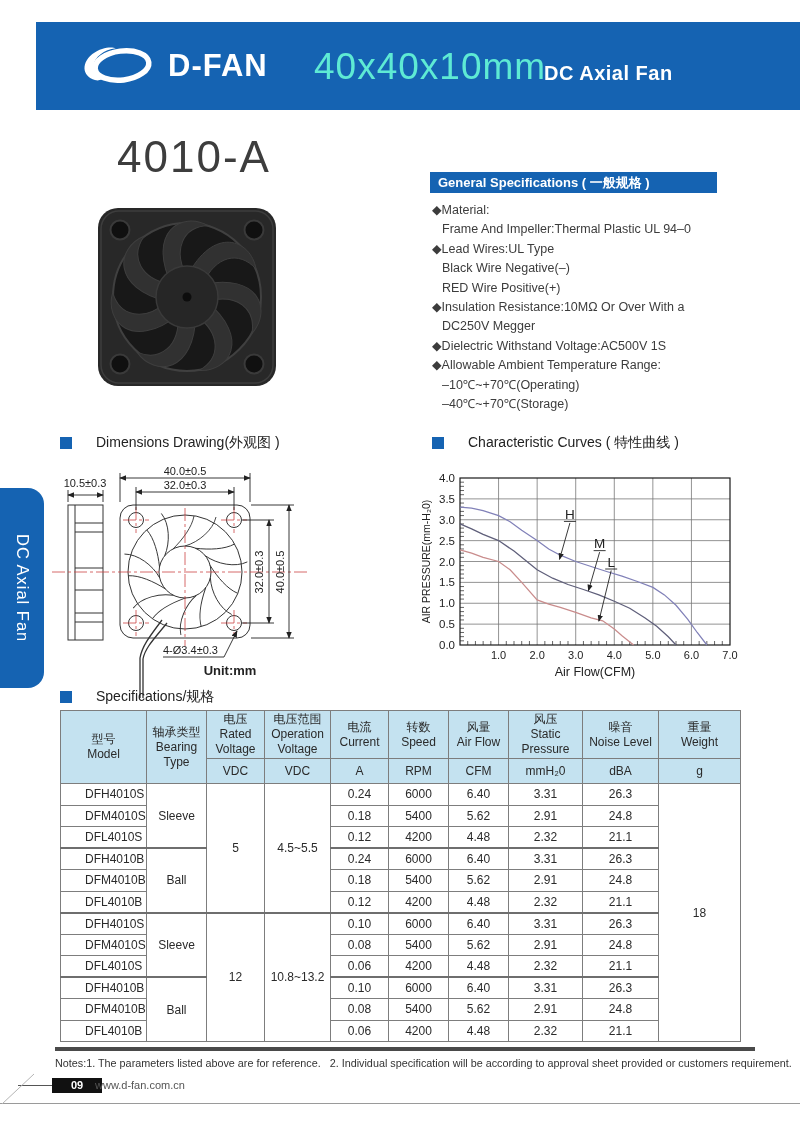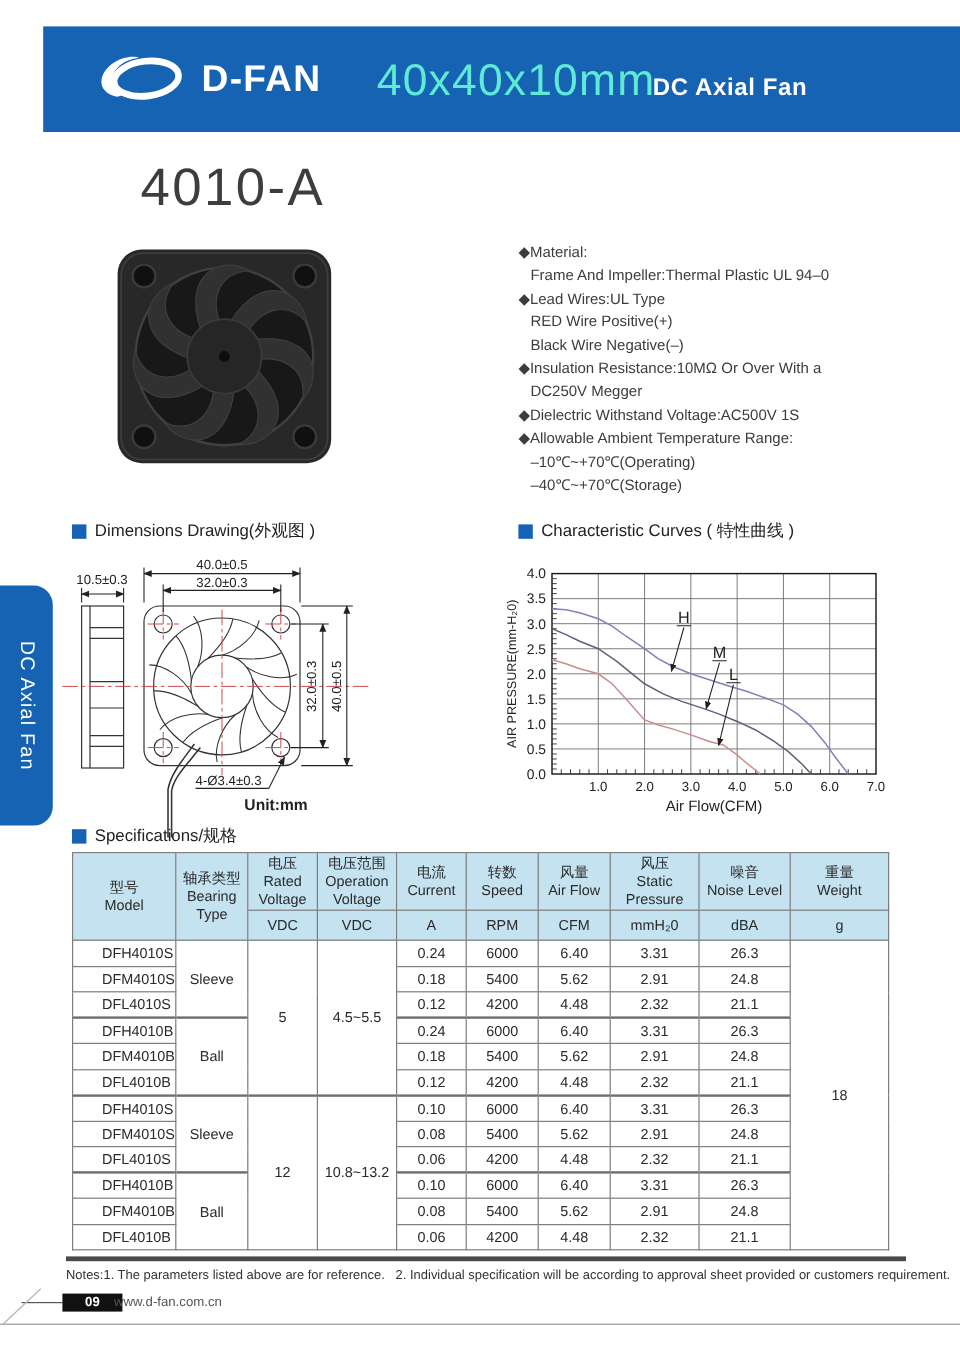--- a/index.html
+++ b/index.html
@@ -19,21 +19,21 @@
   .fan-photo { position:absolute; left:92px; top:196px; }
 
   
   .gs-titlebar { position:absolute; left:430px; top:172px; width:287px; height:21px; background:#1563b2; color:#fff;
                  font-size:13px; font-weight:bold; line-height:21px; padding-left:8px; }
   .gs-list { position:absolute; left:432px; top:201px; width:300px; font-size:12.5px; color:#3c3c3c; }
   .gs-line { line-height:19.4px; white-space:nowrap; }
   .gs-line.indent { padding-left:10px; }
 
   
-  .sec-head { position:absolute; display:flex; align-items:center; gap:7px; font-size:14px; color:#222; font-weight:500; }
+  .sec-head { position:absolute; display:flex; align-items:center; gap:24px; font-size:14px; color:#222; font-weight:500; }
   .sec-bullet { width:12px; height:12px; background:#1563b2; display:inline-block; }
   #sec-dim { left:60px; top:434px; }
   #sec-curves { left:432px; top:434px; }
   #sec-specs { left:60px; top:688px; }
 
   .dim-svg { position:absolute; left:50px; top:462px; }
   .chart-box { position:absolute; left:420px; top:458px; }
   svg text { font-family:"Liberation Sans", sans-serif; }
 
   
@@ -99,26 +99,27 @@
       </g>
     </g>
     <circle cx="95" cy="101" r="31" fill="#262626" stroke="#3a3a3a" stroke-width="1.5"></circle>
     <circle cx="95" cy="101" r="4.5" fill="#0d0d0d"></circle>
     <circle cx="28" cy="34" r="9.5" fill="#101010" stroke="#3a3a3a" stroke-width="2"></circle>
     <circle cx="162" cy="34" r="9.5" fill="#101010" stroke="#3a3a3a" stroke-width="2"></circle>
     <circle cx="28" cy="168" r="9.5" fill="#101010" stroke="#3a3a3a" stroke-width="2"></circle>
     <circle cx="162" cy="168" r="9.5" fill="#101010" stroke="#3a3a3a" stroke-width="2"></circle>
   </svg>
 
+  <div class="gs-titlebar">General Specifications ( 一般规格 )</div>
   <div class="gs-list" id="gs-list">
       <div class="gs-line">◆Material:</div>
       <div class="gs-line indent">Frame And Impeller:Thermal Plastic UL 94–0</div>
       <div class="gs-line">◆Lead Wires:UL Type</div>
+      <div class="gs-line indent">Black Wire Negative(–)</div>
       <div class="gs-line indent">RED Wire Positive(+)</div>
-      <div class="gs-line indent">Black Wire Negative(–)</div>
       <div class="gs-line">◆Insulation Resistance:10MΩ Or Over With a</div>
       <div class="gs-line indent">DC250V Megger</div>
       <div class="gs-line">◆Dielectric Withstand Voltage:AC500V 1S</div>
       <div class="gs-line">◆Allowable Ambient Temperature Range:</div>
       <div class="gs-line indent">–10℃~+70℃(Operating)</div>
       <div class="gs-line indent">–40℃~+70℃(Storage)</div>
     </div>
 
   <div class="sec-head" id="sec-dim">
     <span class="sec-bullet"></span>

